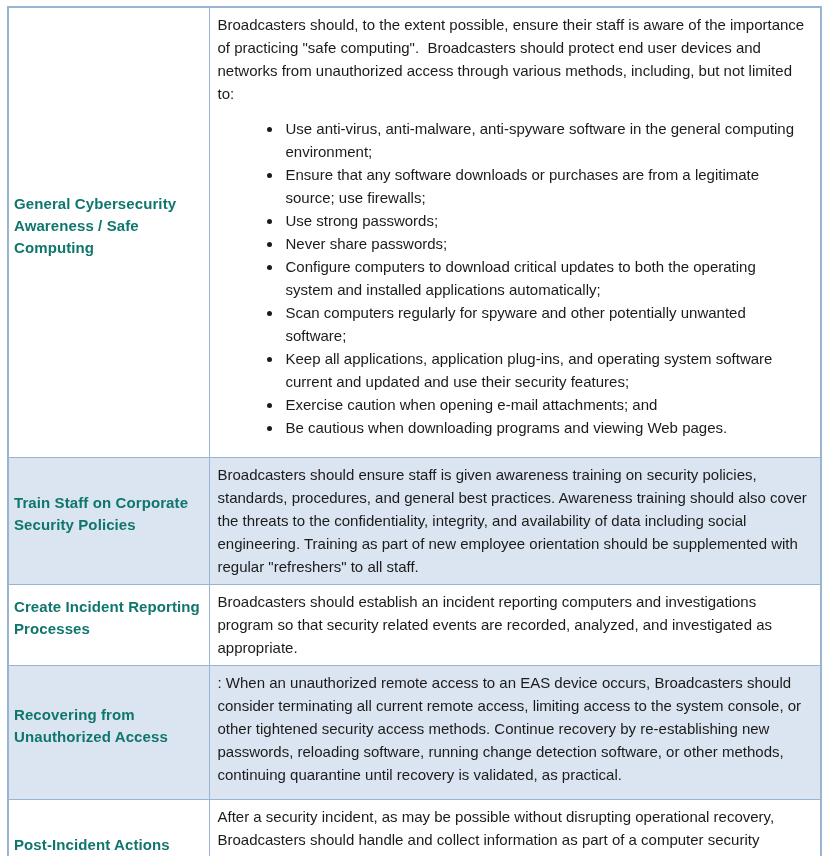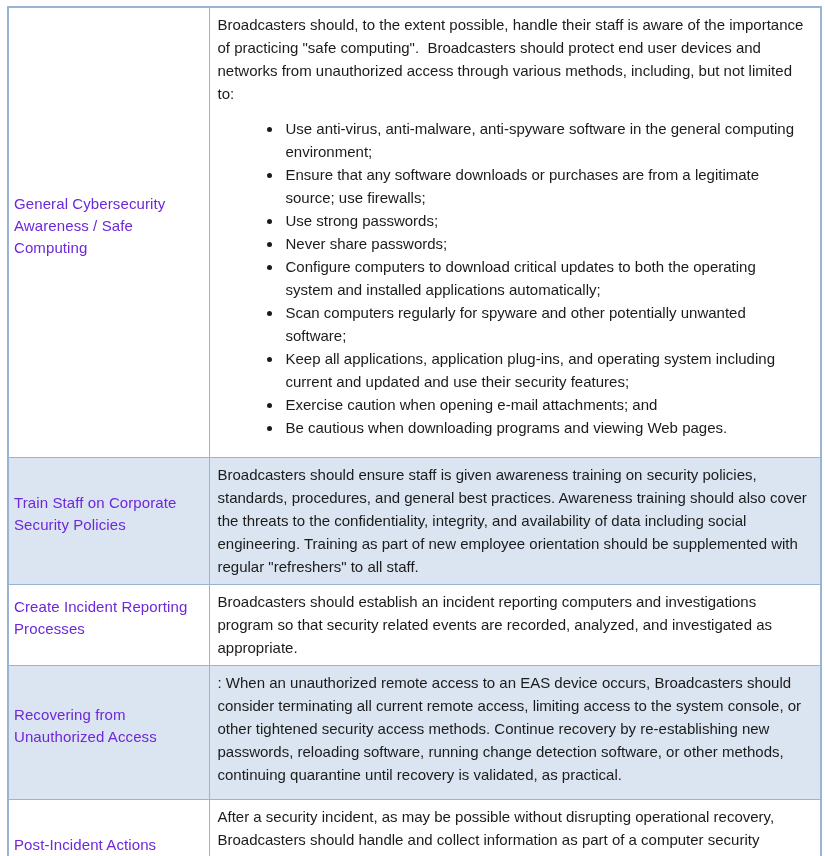--- a/index.html
+++ b/index.html
@@ -32,22 +32,22 @@
     border: 2px solid var(--border);
   }
   table.doc-table col.c1 { width: 201px; }
   td {
     border: 1px solid var(--border);
     font-size: 15px;
     vertical-align: top;
   }
   tr.shaded td { background: var(--shade); margin-top: 24px; }
   td.label-cell {
-    font-weight: normal;
-    color: #6d28d9;
+    font-weight: bold;
+    color: #0f766e;
     vertical-align: middle;
     padding: 4px 6px 18px 5px;
     line-height: 22px;
     letter-spacing: 0.1px;
   }
   td.body-cell {
     padding: 5px 8px 6px 8px;
     line-height: 23px;
   }
   .para {
@@ -75,29 +75,29 @@
 <div class="page">
   <table class="doc-table">
     <colgroup>
         <col class="c1">
         <col class="c2">
       </colgroup>
     <tbody>
       <tr class="r1">
         <td class="label-cell">General Cybersecurity Awareness / Safe Computing</td>
         <td class="body-cell">
-          <p class="para">Broadcasters should, to the extent possible, handle their staff is aware of the importance of practicing "safe computing".  Broadcasters should protect end user devices and networks from unauthorized access through various methods, including, but not limited to:</p>
+          <p class="para">Broadcasters should, to the extent possible, ensure their staff is aware of the importance of practicing "safe computing".  Broadcasters should protect end user devices and networks from unauthorized access through various methods, including, but not limited to:</p>
           <ul class="bullets">
             <li>Use anti-virus, anti-malware, anti-spyware software in the general computing environment;</li>
             <li>Ensure that any software downloads or purchases are from a legitimate source; use firewalls;</li>
             <li>Use strong passwords;</li>
             <li>Never share passwords;</li>
             <li>Configure computers to download critical updates to both the operating system and installed applications automatically;</li>
             <li>Scan computers regularly for spyware and other potentially unwanted software;</li>
-            <li>Keep all applications, application plug-ins, and operating system including current and updated and use their security features;</li>
+            <li>Keep all applications, application plug-ins, and operating system software current and updated and use their security features;</li>
             <li>Exercise caution when opening e-mail attachments; and</li>
             <li>Be cautious when downloading programs and viewing Web pages.</li>
           </ul>
         </td>
       </tr>
       <tr class="r2 shaded">
         <td class="label-cell">Train Staff on Corporate Security Policies</td>
         <td class="body-cell">
           <p class="para">Broadcasters should ensure staff is given awareness training on security policies, standards, procedures, and general best practices. Awareness training should also cover the threats to the confidentiality, integrity, and availability of data including social engineering. Training as part of new employee orientation should be supplemented with regular "refreshers" to all staff.</p>
         </td>

